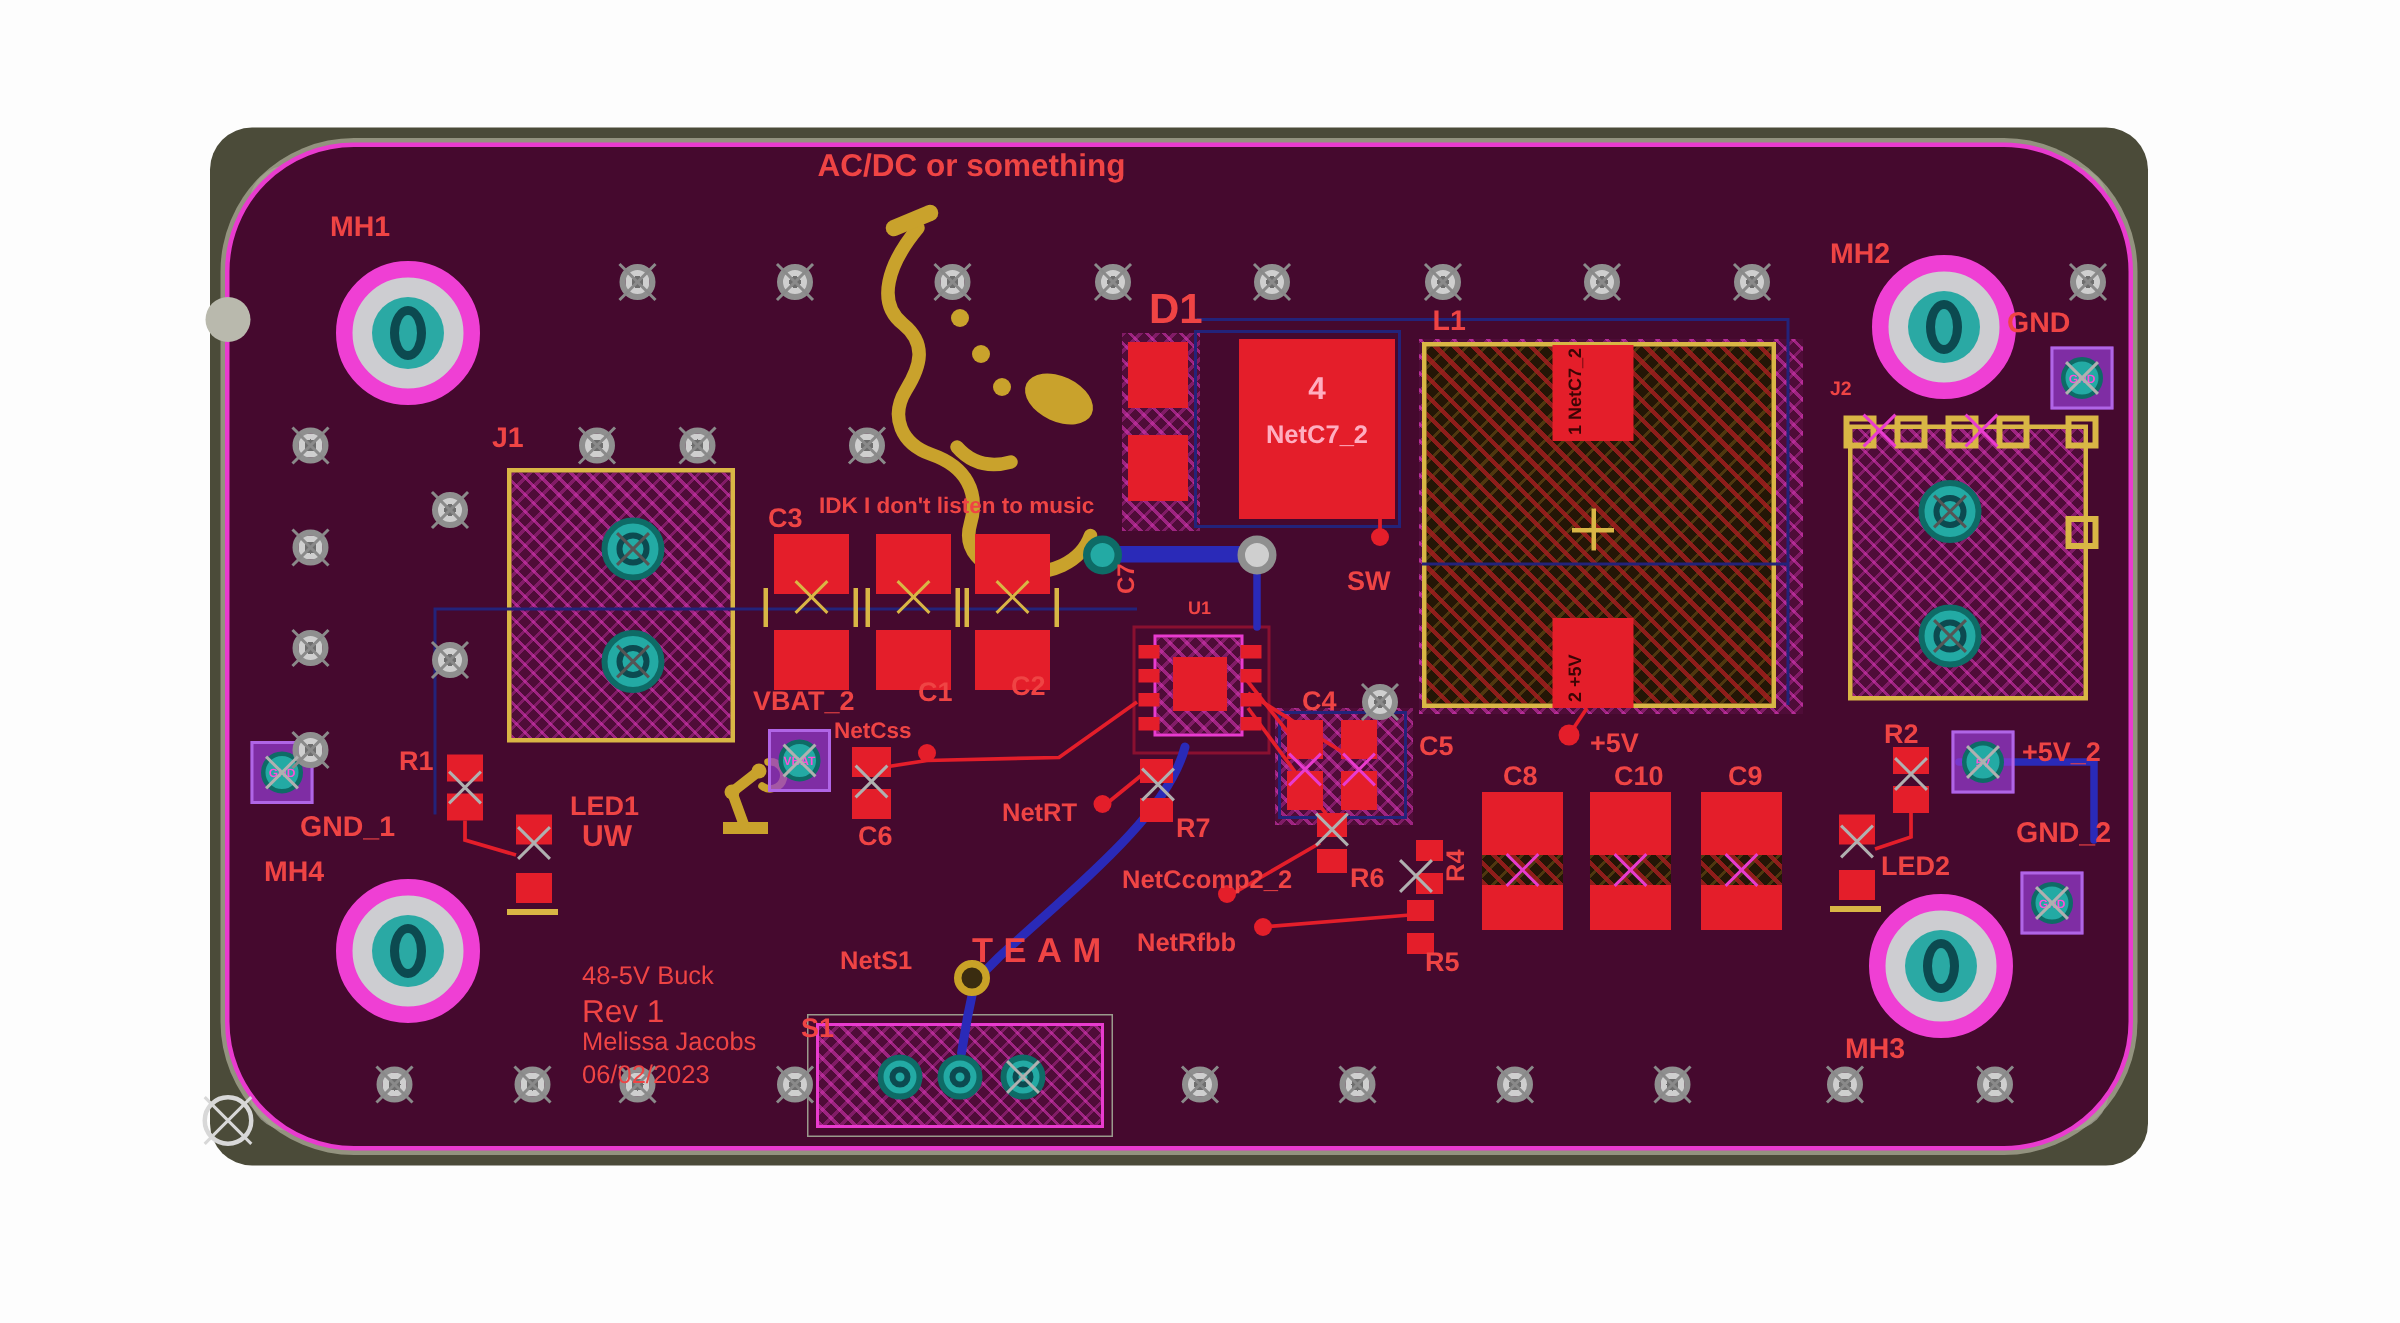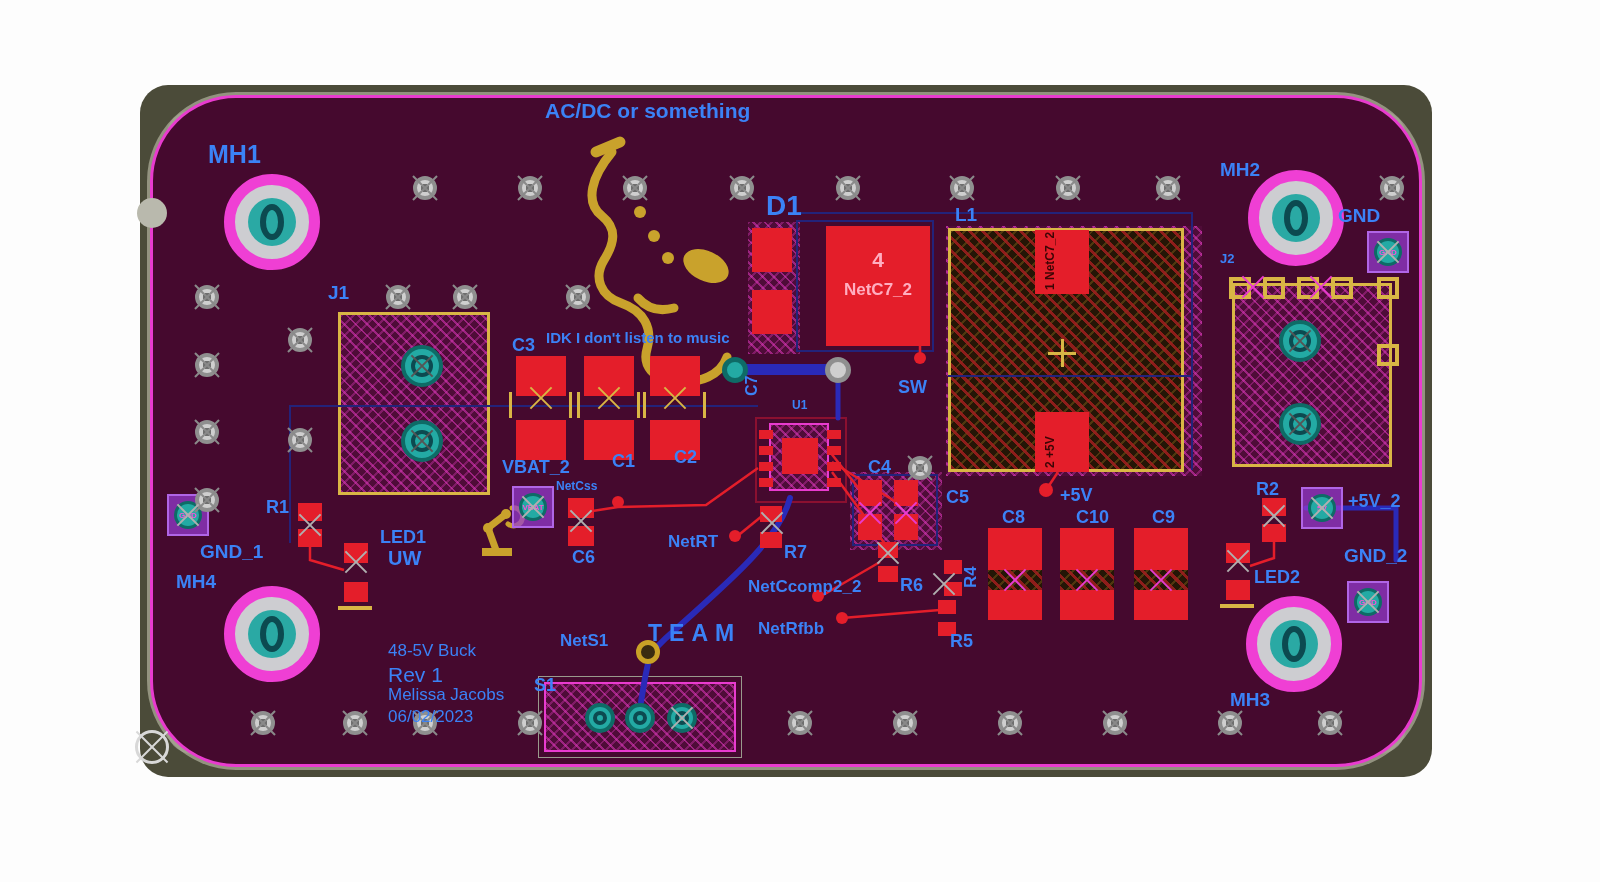--- a/index.html
+++ b/index.html
@@ -1,19 +1,19 @@
 <!DOCTYPE html>
 <html><head>
 <meta charset="utf-8">
 <style>
   *{box-sizing:border-box;margin:0;padding:0}
   body{background:#ffffff;font-family:"Liberation Sans",sans-serif}
   #stage{position:relative;width:1600px;height:882px;overflow:hidden;background:#fdfdfd}
   .abs{position:absolute}
-  .lbl{position:absolute;color:#3b82f6;font-weight:bold;white-space:nowrap;line-height:1;z-index:6}
+  .lbl{position:absolute;color:#ef4444;font-weight:bold;white-space:nowrap;line-height:1;z-index:6}
   .pad{position:absolute;background:#e41e2a;z-index:4}
   .navybox{position:absolute;border:2px solid #23237a;z-index:3}
   .hatchP{background:repeating-linear-gradient(45deg,rgba(235,60,200,.50) 0 2px,transparent 2px 8px),
                      repeating-linear-gradient(135deg,rgba(235,60,200,.32) 0 2px,transparent 2px 8px),#4f0c38}
   .hatchD{background:repeating-linear-gradient(45deg,rgba(160,30,30,.85) 0 3px,transparent 3px 9px),
                      repeating-linear-gradient(135deg,rgba(130,95,25,.45) 0 2px,transparent 2px 9px),#241606}
   .tealpad{position:absolute;border-radius:50%;background:#23aaa4;border:4px solid #0e6b66;z-index:4}
   .tealpad::after{content:"";position:absolute;inset:18%;border-radius:50%;border:4px solid #0c4a50}
   .violet{position:absolute;width:42px;height:42px;background:rgba(150,60,210,.72);border:2px solid #b065e6;z-index:4}
   .violet .vteal{position:absolute;inset:5px;border-radius:50%;background:#23aaa4;border:3px solid #0e6b66}
@@ -254,21 +254,21 @@
   <div class="dot" style="left:914px;top:352px"></div>
   <div class="dot" style="left:612px;top:496px"></div>
   <div class="dot" style="left:729px;top:530px"></div>
   <div class="dot" style="left:812px;top:590px"></div>
   <div class="dot" style="left:836px;top:612px"></div>
   <div class="dot" style="left:1039px;top:483px;width:14px;height:14px"></div>
 
   <div class="lbl" style="left:545px;top:100px;font-size:21px">AC/DC or something</div>
   <div class="lbl" style="left:546px;top:330px;font-size:15px">IDK I don't listen to music</div>
 
-  <div class="lbl" style="left:208px;top:142px;font-size:25px">MH1</div>
+  <div class="lbl" style="left:220px;top:142px;font-size:19px">MH1</div>
   <div class="lbl" style="left:1220px;top:160px;font-size:19px">MH2</div>
   <div class="lbl" style="left:1230px;top:690px;font-size:19px">MH3</div>
   <div class="lbl" style="left:176px;top:572px;font-size:19px">MH4</div>
   <div class="lbl" style="left:1338px;top:206px;font-size:19px">GND</div>
   <div class="lbl" style="left:200px;top:542px;font-size:19px">GND_1</div>
   <div class="lbl" style="left:1344px;top:546px;font-size:19px">GND_2</div>
 
   <div class="lbl" style="left:328px;top:283px;font-size:19px">J1</div>
   <div class="lbl" style="left:1220px;top:252px;font-size:13px">J2</div>
   <div class="lbl" style="left:766px;top:192px;font-size:28px">D1</div>
@@ -289,21 +289,21 @@
   <div class="lbl" style="left:1256px;top:480px;font-size:18px">R2</div>
   <div class="lbl vert" style="left:962px;top:548px;font-size:17px;height:40px">R4</div>
   <div class="lbl" style="left:950px;top:632px;font-size:18px">R5</div>
   <div class="lbl" style="left:900px;top:576px;font-size:18px">R6</div>
   <div class="lbl" style="left:784px;top:543px;font-size:18px">R7</div>
   <div class="lbl" style="left:380px;top:528px;font-size:18px">LED1</div>
   <div class="lbl" style="left:1254px;top:568px;font-size:18px">LED2</div>
 
   <div class="lbl" style="left:898px;top:378px;font-size:18px">SW</div>
   <div class="lbl" style="left:502px;top:458px;font-size:18px">VBAT_2</div>
-  <div class="lbl" style="left:556px;top:480px;font-size:12px">NetCss</div>
+  <div class="lbl" style="left:556px;top:480px;font-size:15px">NetCss</div>
   <div class="lbl" style="left:668px;top:533px;font-size:17px">NetRT</div>
   <div class="lbl" style="left:748px;top:578px;font-size:17px">NetCcomp2_2</div>
   <div class="lbl" style="left:758px;top:620px;font-size:17px">NetRfbb</div>
   <div class="lbl" style="left:560px;top:632px;font-size:17px">NetS1</div>
   <div class="lbl" style="left:1060px;top:486px;font-size:18px">+5V</div>
   <div class="lbl" style="left:1348px;top:492px;font-size:18px">+5V_2</div>
 
   <div class="lbl" style="left:388px;top:548px;font-size:20px">UW</div>
   <div class="lbl" style="left:648px;top:622px;font-size:23px;letter-spacing:7px">TEAM</div>
   <div class="lbl" style="left:388px;top:642px;font-size:17px;font-weight:normal">48-5V Buck</div>

